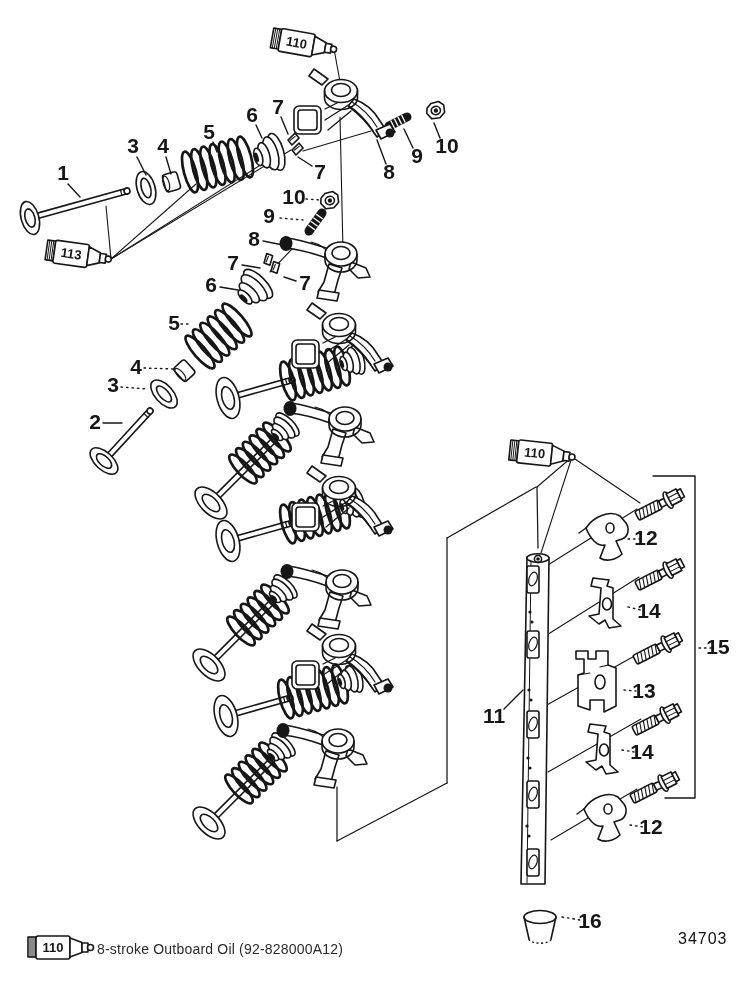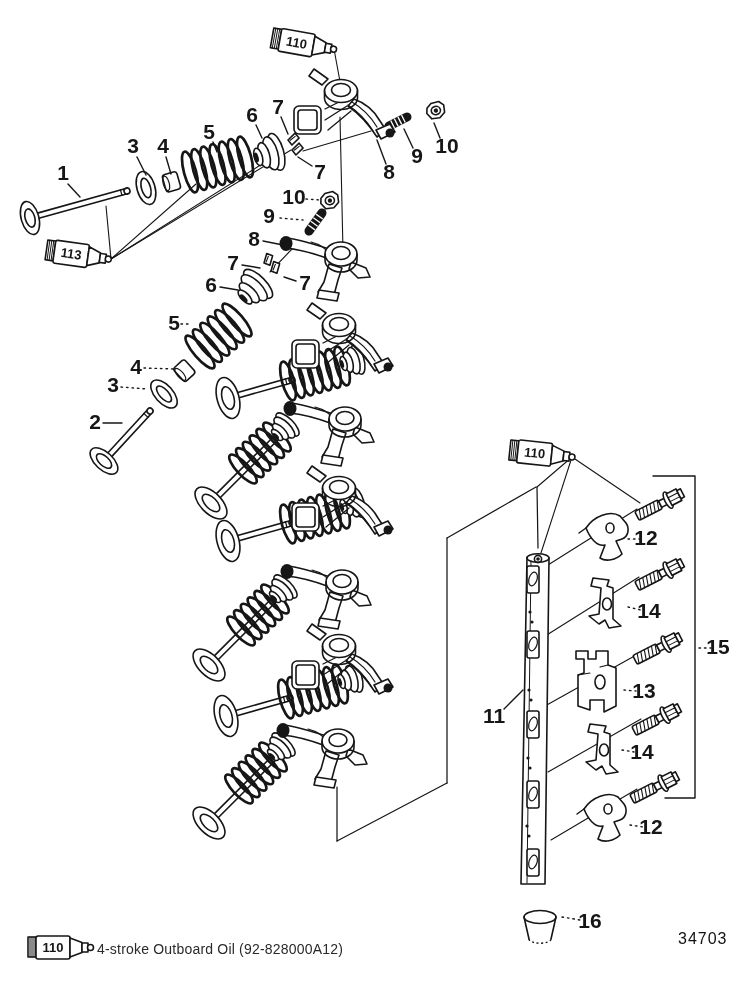--- a/index.html
+++ b/index.html
@@ -638,15 +638,15 @@
         <g>
           <line x1="699" y1="648" x2="711" y2="648" stroke="#161616" stroke-width="1.4" stroke-linecap="round" stroke-dasharray="1.5 4"></line>
           <text x="718" y="648" font-family="Liberation Sans, sans-serif" font-size="21" font-weight="bold" fill="#161616" text-anchor="middle" dominant-baseline="middle">15</text>
         </g>
         <g>
           <line x1="562" y1="917" x2="580" y2="920" stroke="#161616" stroke-width="1.4" stroke-linecap="round" stroke-dasharray="1.5 4"></line>
           <text x="590" y="922" font-family="Liberation Sans, sans-serif" font-size="21" font-weight="bold" fill="#161616" text-anchor="middle" dominant-baseline="middle">16</text>
         </g>
       </g>
   </svg>
-  <div class="legend-text">4-stroke Outboard Oil (92-828000A12)</div>
+  <div class="legend-text">8-stroke Outboard Oil (92-828000A12)</div>
   <div class="part-number">34703</div>
 </div>
 
 </body></html>

